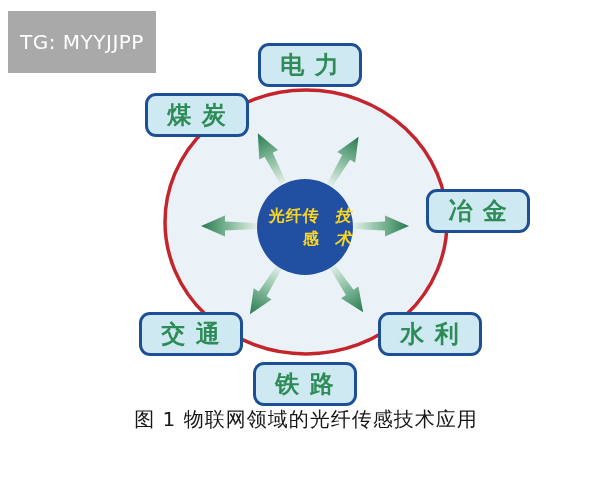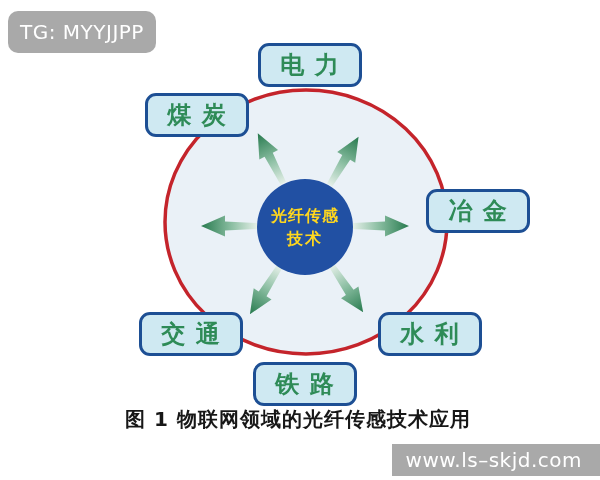--- a/index.html
+++ b/index.html
@@ -4,40 +4,40 @@
 <style>
   html,body{margin:0;padding:0;background:#fff;}
   .canvas{
     position:relative;width:600px;height:480px;background:#ffffff;overflow:hidden;
     font-family:"DejaVu Sans","Liberation Sans",sans-serif;
   }
   .wm{
     position:absolute;background:#a9a9a9;color:#ffffff;
     font-size:20px;font-weight:400;letter-spacing:0.5px;white-space:nowrap;
   }
-  .wm-top{left:8px;top:11px;padding:9px 12px;border-radius:10px;}
+  .wm-top{left:8px;top:11px;padding:19px 12px;}
   .wm-bottom{right:0;top:444px;padding:4px 18px 4px 14px;}
   .diagram-svg{position:absolute;left:0;top:0;}
   .hub{
     position:absolute;left:257px;top:179px;width:96px;height:96px;
     background:#2150a3;border-radius:50%;
-    display:flex;flex-direction:column;align-items:center;justify-content:center;
+    display:flex;align-items:center;justify-content:center;
     color:#ffd71e;font-weight:bold;text-align:right;
   }
   .hub .l1{font-size:16px;letter-spacing:1px;line-height:1.45;}
-  .hub .l2{font-size:16px;letter-spacing:2px;line-height:1.45;}
+  .hub .l2{font-size:16px;letter-spacing:2px;line-height:1.45;font-style:italic;}
   .node{
     position:absolute;width:104px;height:44px;box-sizing:border-box;
     background:#cfe9f2;border:3px solid #1d4f94;border-radius:11px;
     display:flex;align-items:center;justify-content:center;
     color:#2e8b57;font-size:24px;font-weight:bold;letter-spacing:1px;white-space:nowrap;
   }
   .caption{
-    position:absolute;left:8px;top:406px;width:580px;
-    text-align:center;color:#171717;font-size:20px;font-weight:bold;letter-spacing:1px;
+    position:absolute;left:16px;top:406px;width:580px;
+    text-align:center;color:#171717;font-size:20px;font-weight:normal;letter-spacing:1px;
   }
 </style>
 </head>
 <body>
 
 <div class="canvas">
 
   <svg class="diagram-svg" width="600" height="480" viewBox="0 0 600 480">
     <defs>
       <linearGradient id="arrowGrad" gradientUnits="userSpaceOnUse" x1="0" y1="0" x2="56" y2="0">
@@ -67,15 +67,14 @@
   <div class="node" style="left:258px;top:43px">电 力</div>
   <div class="node" style="left:145px;top:93px">煤 炭</div>
   <div class="node" style="left:426px;top:189px">冶 金</div>
   <div class="node" style="left:378px;top:312px">水 利</div>
   <div class="node" style="left:139px;top:312px">交 通</div>
   <div class="node" style="left:253px;top:362px">铁 路</div>
 
   <div class="caption">图 1 物联网领域的光纤传感技术应用</div>
 
   <div class="wm wm-top">TG: MYYJJPP</div>
-  <div class="wm wm-bottom">www.ls–skjd.com</div>
 
 </div>
 
 </body></html>

